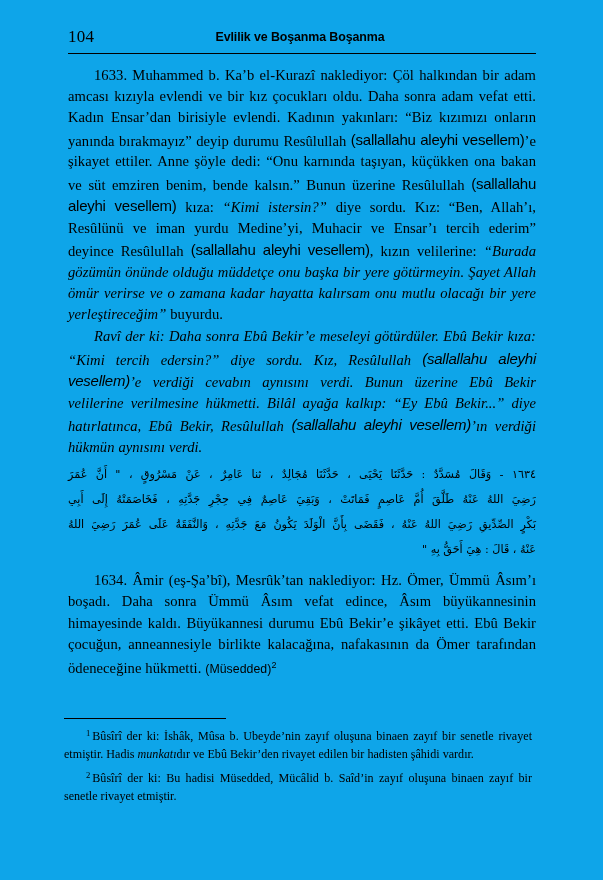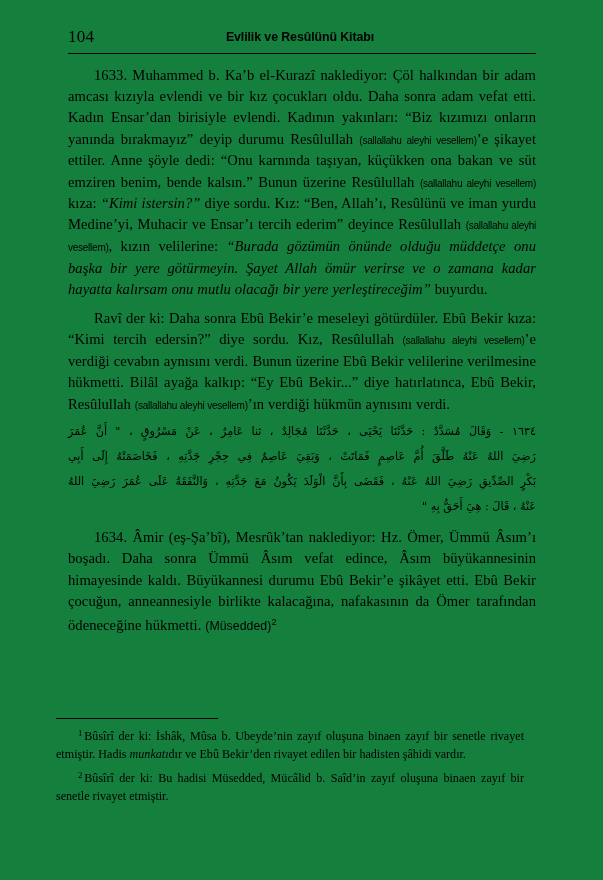--- a/index.html
+++ b/index.html
@@ -14,21 +14,21 @@
     position: relative;
     overflow: hidden;
     font-family: "Liberation Serif", serif;
     color: #000000;
   }
   .page {
     position: absolute;
     left: 0; top: 0;
     width: 603px;
     height: 880px;
-    background: #15803d;
+    background: #0ea5e9;
   }
   .content {
     position: absolute;
     left: 68px;
     top: 26px;
     width: 468px;
   }
 
   
   .runhead {
@@ -95,24 +95,24 @@
   p.body {
     margin: 0 0 0 0;
     text-align: justify;
     text-indent: 26px;
     font-family: "Liberation Serif", serif;
     font-size: 14.6px;
     line-height: 21.2px;
     letter-spacing: 0.05px;
     word-spacing: 0.2px;
   }
-  p.body + p.body { margin-top: 8px; }
+  p.body + p.body { margin-top: 1px; font-style: italic; }
   .it { font-style: italic; }
   .salutation {
-    font-size: 10px;
+    font-size: 15px;
     font-family: "Liberation Sans", sans-serif;
     letter-spacing: -0.25px;
     vertical-align: 0.5px;
   }
   .small-note {
     margin: 2px 0 2px 0;
     text-indent: 26px;
     font-family: "Liberation Serif", serif;
     font-size: 12.6px;
     line-height: 19px;
@@ -129,21 +129,21 @@
   }
   .src-sup {
     font-family: "Liberation Sans", sans-serif;
     font-size: 9px;
     vertical-align: 5px;
   }
 
   
   .footnotes {
     position: absolute;
-    left: 56px;
+    left: 64px;
     top: 718px;
     width: 468px;
   }
   .fnrule {
     width: 162px;
     border-bottom: 1.1px solid #000;
     margin-bottom: 9px;
   }
   p.fn {
     margin: 0 0 0 0;
@@ -163,21 +163,21 @@
 </style>
 </head>
 <body>
 
 <div class="page">
 
   <div class="content">
 
     <div class="runhead">
       <div class="folio">104</div>
-      <div class="runtitle">Evlilik ve Resûlünü Kitabı</div>
+      <div class="runtitle">Evlilik ve Boşanma Boşanma</div>
     </div>
     <div class="headrule"></div>
 
 
     <p class="body"><span>1633. Muhammed b. Ka’b el-Kurazî naklediyor: Çöl halkından bir adam amcası kızıyla evlendi ve bir kız çocukları oldu. Daha sonra adam vefat etti. Kadın Ensar’dan birisiyle evlendi. Kadının yakınları: “Biz kızımızı onların yanında bırakmayız” deyip durumu Resûlullah </span><span class="salutation">(sallallahu aleyhi vesellem)</span><span>’e şikayet ettiler. Anne şöyle dedi: “Onu karnında taşıyan, küçükken ona bakan ve süt emziren benim, bende kalsın.” Bunun üzerine Resûlullah </span><span class="salutation">(sallallahu aleyhi vesellem)</span><span> kıza: </span><span class="it">“Kimi istersin?”</span><span> diye sordu. Kız: “Ben, Allah’ı, Resûlünü ve iman yurdu Medine’yi, Muhacir ve Ensar’ı tercih ederim” deyince Resûlullah </span><span class="salutation">(sallallahu aleyhi vesellem)</span><span>, kızın velilerine: </span><span class="it">“Burada gözümün önünde olduğu müddetçe onu başka bir yere götürmeyin. Şayet Allah ömür verirse ve o zamana kadar hayatta kalırsam onu mutlu olacağı bir yere yerleştireceğim”</span><span> buyurdu.</span></p>
 
     <p class="body"><span>Ravî der ki: Daha sonra Ebû Bekir’e meseleyi götürdüler. Ebû Bekir kıza: “Kimi tercih edersin?” diye sordu. Kız, Resûlullah </span><span class="salutation">(sallallahu aleyhi vesellem)</span><span>’e verdiği cevabın aynısını verdi. Bunun üzerine Ebû Bekir velilerine verilmesine hükmetti. Bilâl ayağa kalkıp: “Ey Ebû Bekir...” diye hatırlatınca, Ebû Bekir, Resûlullah </span><span class="salutation">(sallallahu aleyhi vesellem)</span><span>’ın verdiği hükmün aynısını verdi.</span></p>
 
 
     <div class="arabic-2">

